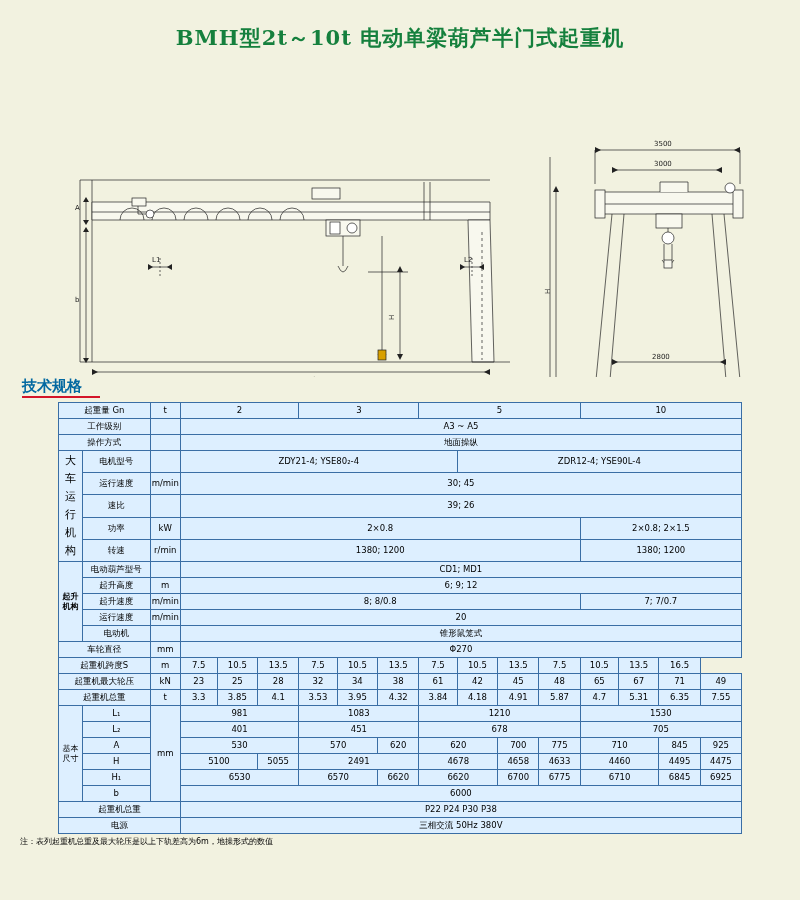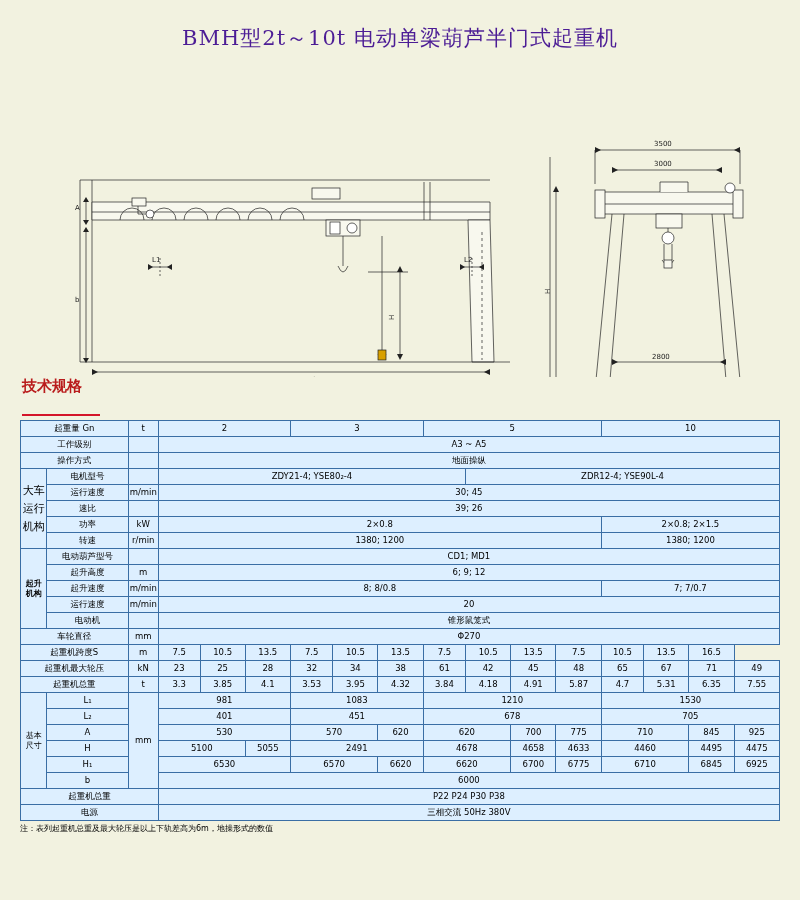--- a/index.html
+++ b/index.html
@@ -6,45 +6,45 @@
   body{
     width:800px;height:900px;
     background:#f2f2e0;
     font-family:"Liberation Sans","DejaVu Sans",sans-serif;
     color:#000;
     overflow:hidden;
     position:relative;
   }
   #title{
     text-align:center;
-    color:#4c1d95;
-    font-weight:normal;
+    color:#15803d;
+    font-weight:bold;
     font-size:21px;
     letter-spacing:1px;
     padding-top:24px;
     font-family:"DejaVu Serif","Liberation Serif",serif;
   }
   #diagram{
     position:relative;
     width:760px;
     height:315px;
     margin:10px auto 0 auto;
   }
   #spec-title{
-    color:#b91c1c;
+    color:#0369a1;
     font-weight:bold;
     font-size:15px;
-    margin:0 0 18px 22px;
+    margin:0 0 0 22px;
   }
   #spec-underline{
     width:78px;height:2px;background:#d4152a;margin-left:22px;margin-bottom:4px;
   }
   table.spec{
     border-collapse:collapse;
-    width:760px;
+    width:684px;
     margin:0 auto;
     font-size:8.5px;
     font-family:"DejaVu Sans","Liberation Sans",sans-serif;
   }
   table.spec td{
     border:1px solid #3a6ea5;
     text-align:center;
     vertical-align:middle;
     padding:1px 1px;
     height:13px;

